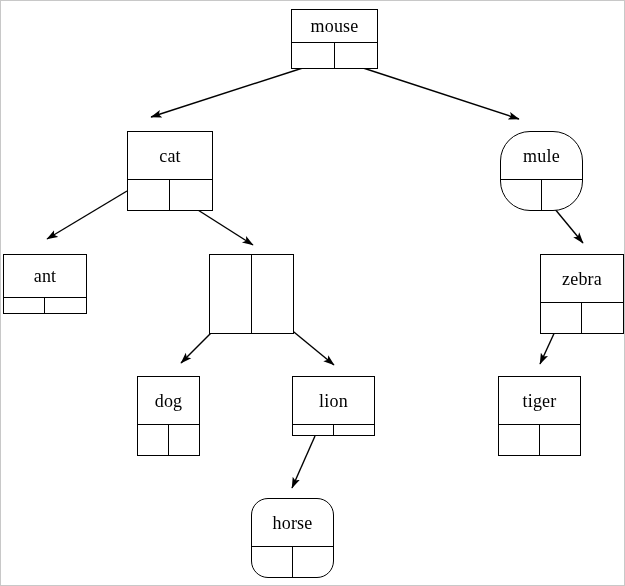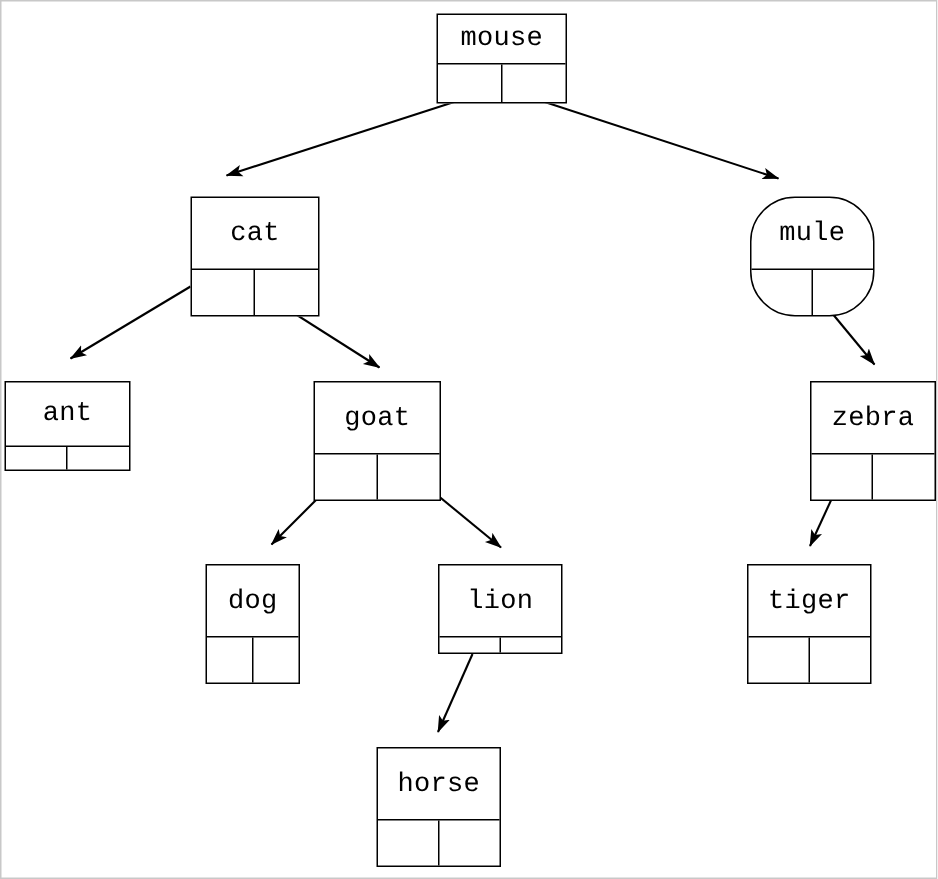--- a/index.html
+++ b/index.html
@@ -27,21 +27,20 @@
     pointer-events: none;
   }
   .node {
     position: absolute;
     box-sizing: border-box;
     border: 1.6px solid #000000;
     background: #ffffff;
     display: flex;
     flex-direction: column;
     z-index: 2;
-    font-family: Liberation Mono, monospace;
   }
   .node-label {
     flex: 0 0 auto;
     display: flex;
     align-items: center;
     justify-content: center;
     font-size: 18px;
     line-height: 1;
     color: #000000;
     border-bottom: 1.6px solid #000000;
@@ -109,21 +108,20 @@
         </div>
       </div>
       <div class="node" style="left: 2px; top: 253px; width: 84px; height: 60px;">
         <div class="node-label" style="height: 43px;">ant</div>
         <div class="node-pointers">
           <div class="ptr-cell ptr-left"></div>
           <div class="ptr-cell ptr-right"></div>
         </div>
       </div>
       <div class="node" style="left: 208px; top: 253px; width: 85px; height: 80px;">
-        <div class="node-label" style="height: 48px;">goat</div>
         <div class="node-pointers">
           <div class="ptr-cell ptr-left"></div>
           <div class="ptr-cell ptr-right"></div>
         </div>
       </div>
       <div class="node" style="left: 539px; top: 253px; width: 84px; height: 80px;">
         <div class="node-label" style="height: 48px;">zebra</div>
         <div class="node-pointers">
           <div class="ptr-cell ptr-left"></div>
           <div class="ptr-cell ptr-right"></div>
@@ -143,21 +141,21 @@
           <div class="ptr-cell ptr-right"></div>
         </div>
       </div>
       <div class="node" style="left: 497px; top: 375px; width: 83px; height: 80px;">
         <div class="node-label" style="height: 48px;">tiger</div>
         <div class="node-pointers">
           <div class="ptr-cell ptr-left"></div>
           <div class="ptr-cell ptr-right"></div>
         </div>
       </div>
-      <div class="node" style="left: 250px; top: 497px; width: 83px; height: 80px;">
+      <div class="node" style="left: 250px; top: 497px; width: 83px; height: 80px; border-radius: 17px;">
         <div class="node-label" style="height: 48px;">horse</div>
         <div class="node-pointers">
           <div class="ptr-cell ptr-left"></div>
           <div class="ptr-cell ptr-right"></div>
         </div>
       </div>
     </div>
 
 </div>
 

